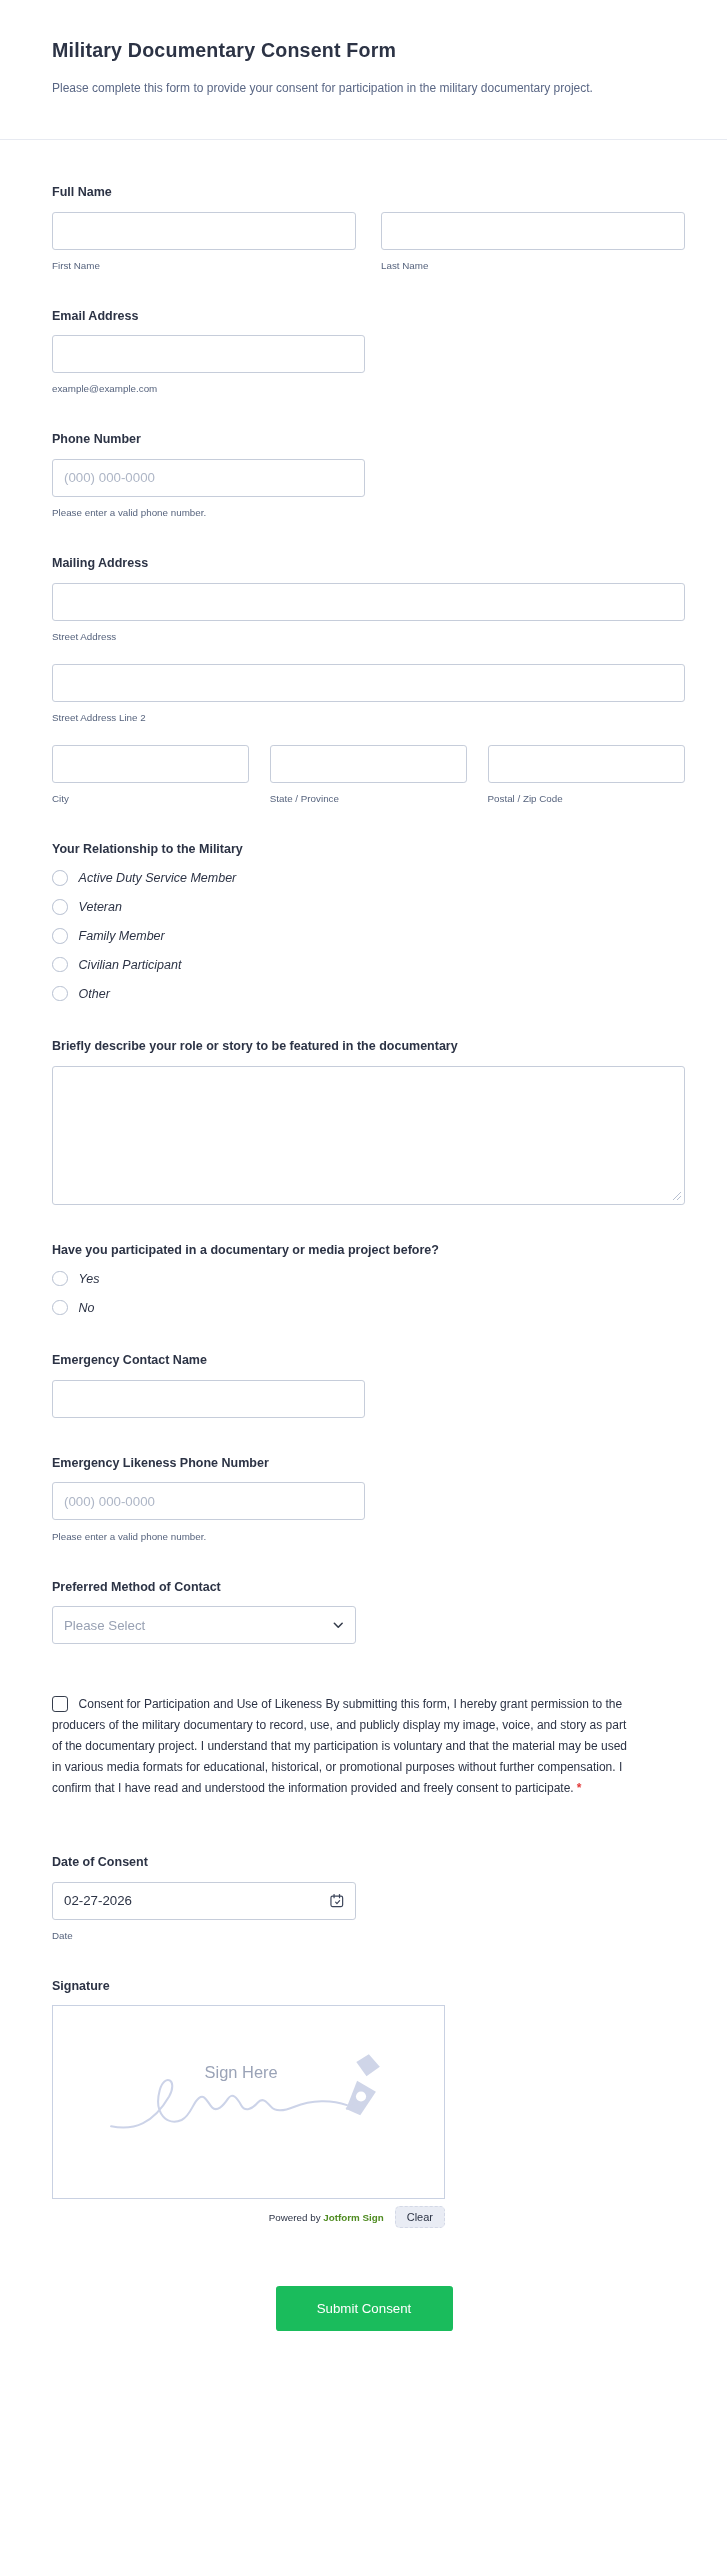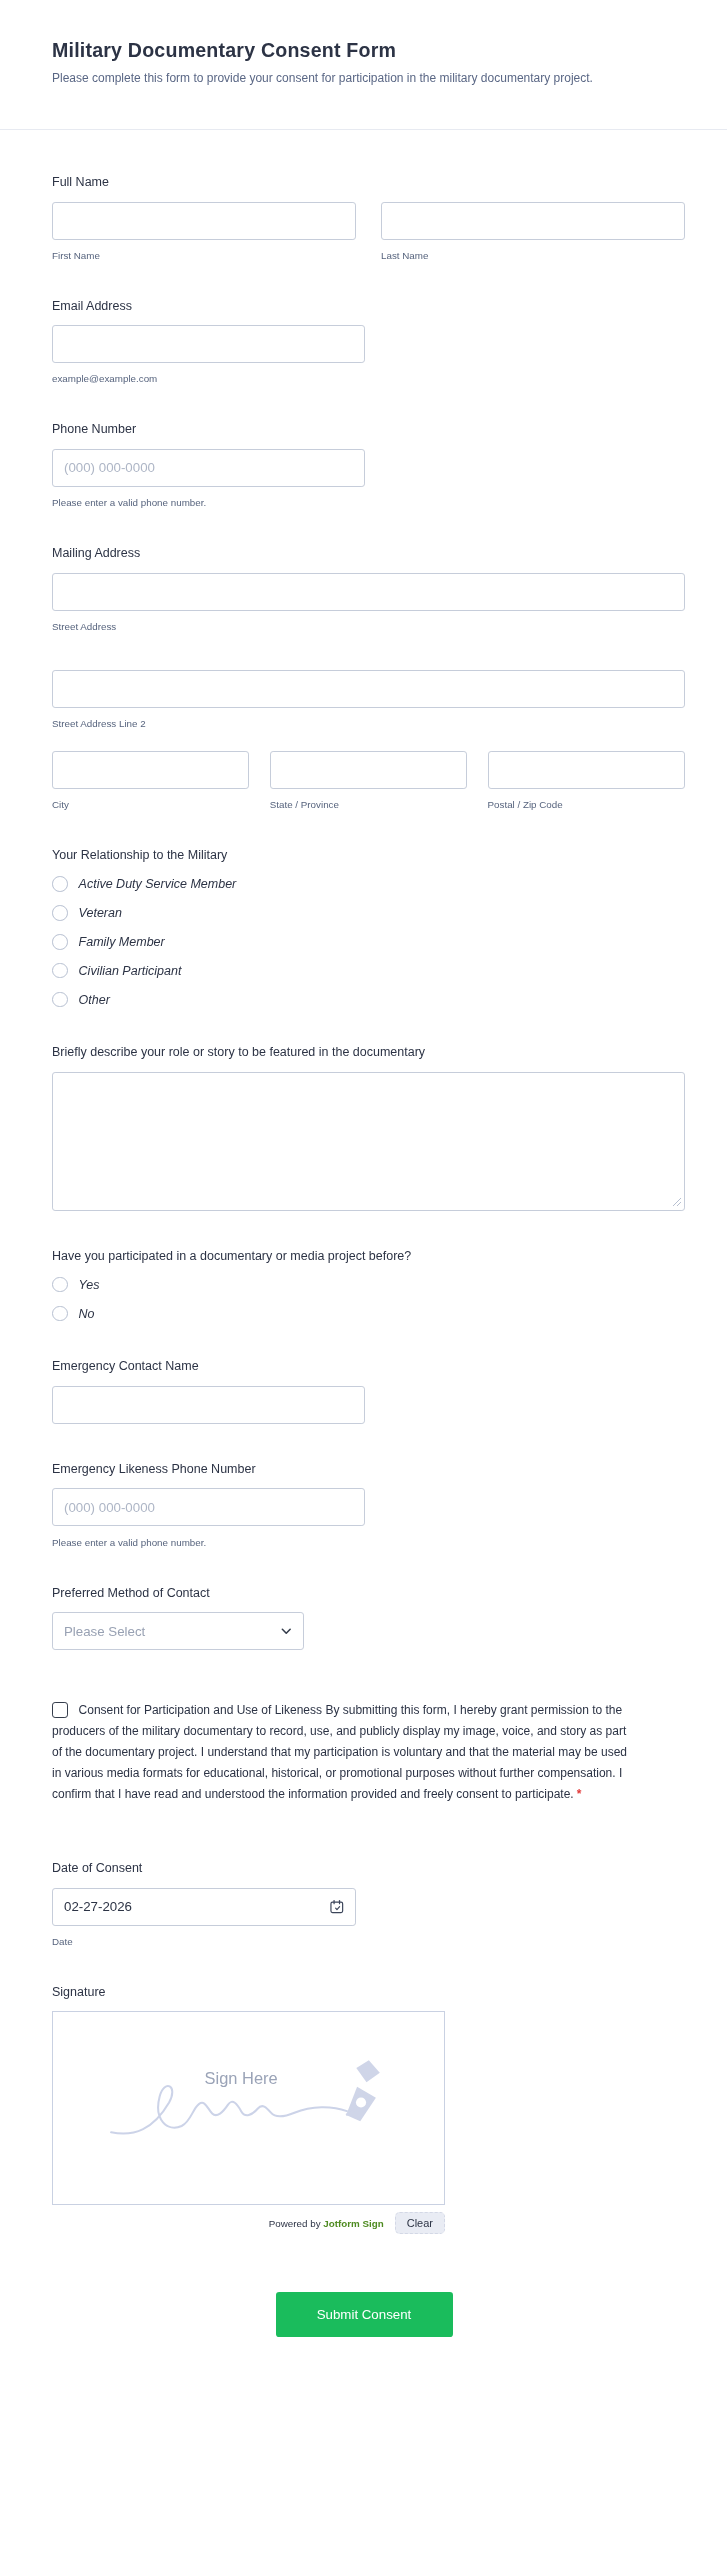--- a/index.html
+++ b/index.html
@@ -8,43 +8,43 @@
     font-family:"Liberation Sans", sans-serif;
     color:#2c3345;
     width:728px;
     margin:0 auto;
   }
   .page { width:728px; background:#fff; }
 
   
   .header { padding:39px 43px 0 52px; }
   .form-title { font-size:19.6px; font-weight:700; color:#2c3345; letter-spacing:0.2px; }
-  .form-subtitle { margin-top:6px; font-size:12px; line-height:20.3px; color:#5a6785; max-width:610px; }
+  .form-subtitle { margin-top:16px; font-size:12px; line-height:20.3px; color:#5a6785; max-width:610px; }
   .divider { height:0.8px; background:#e7eaf1; width:100%; margin-top:41px; }
   .divider2 { height:0.8px; background:#e7eaf1; width:100%; }
 
   
   .content { padding:45px 43px 23.5px 52px; }
   .q { margin-bottom:38px; }
-  .q-label { font-size:12.5px; font-weight:400; color:#2c3345; margin-bottom:12.5px; }
+  .q-label { font-size:12.5px; font-weight:700; color:#2c3345; margin-bottom:12.5px; }
   .sublabel { font-size:9.8px; color:#57647e; margin-top:10.2px; }
 
   .tinput {
     display:block; width:100%; height:38px;
     border:0.8px solid #c6cdda; border-radius:3.1px; background:#fff;
     font-family:"Liberation Sans", sans-serif;
     font-size:13.3px; color:#2c3345; padding:0 11px; outline:none;
   }
   .tinput::placeholder { color:#aeb6c6; opacity:1; }
   .w-half { width:313px; }
   .row2 { display:flex; gap:25px; }
   .row2 > .col { flex:1; }
   .row3 { display:flex; gap:20.3px; margin-top:22px; }
   .row3 > .col { flex:1; }
-  .addr-sub { margin-bottom:38px; }
+  .addr-sub { margin-bottom:22px; }
 
   
   .radio-group { display:flex; flex-direction:column; gap:13.3px; margin-top:14px; }
   .radio-row { display:flex; align-items:center; gap:11px; cursor:pointer;font-style:italic; }
   .radio-circle {
     width:15.6px; height:15.6px; border-radius:50%;
     border:0.8px solid #b7c0d1; background:#fff; flex:0 0 auto;
   }
   .radio-text { font-size:12.5px; color:#2c3345; }
 
@@ -58,21 +58,21 @@
   }
   .resize-handle {
     position:absolute; right:3.9px; bottom:4.7px; width:8.6px; height:8.6px;
     background:
       linear-gradient(135deg, transparent 48%, #b7c0d1 48%, #b7c0d1 54%, transparent 54%),
       linear-gradient(135deg, transparent 70%, #b7c0d1 70%, #b7c0d1 76%, transparent 76%);
   }
 
   
   .select {
-    position:relative; width:252px; height:38px;
+    position:relative; width:304px; height:38px;
     border:0.8px solid #c6cdda; border-radius:3.1px; background:#fff;
     display:flex; align-items:center; padding:0 11px; cursor:pointer;
   }
   .select-placeholder { font-size:13.3px; color:#98a1b3; }
   .select .chev { position:absolute; right:11px; top:11.7px; }
 
   
   .consent { margin-top:50px; margin-bottom:56px; max-width:583px; font-size:12px; line-height:21px; color:#2c3345; }
   .checkbox {
     display:inline-block; width:16.4px; height:16.4px; border:1.6px solid #343c4b;

